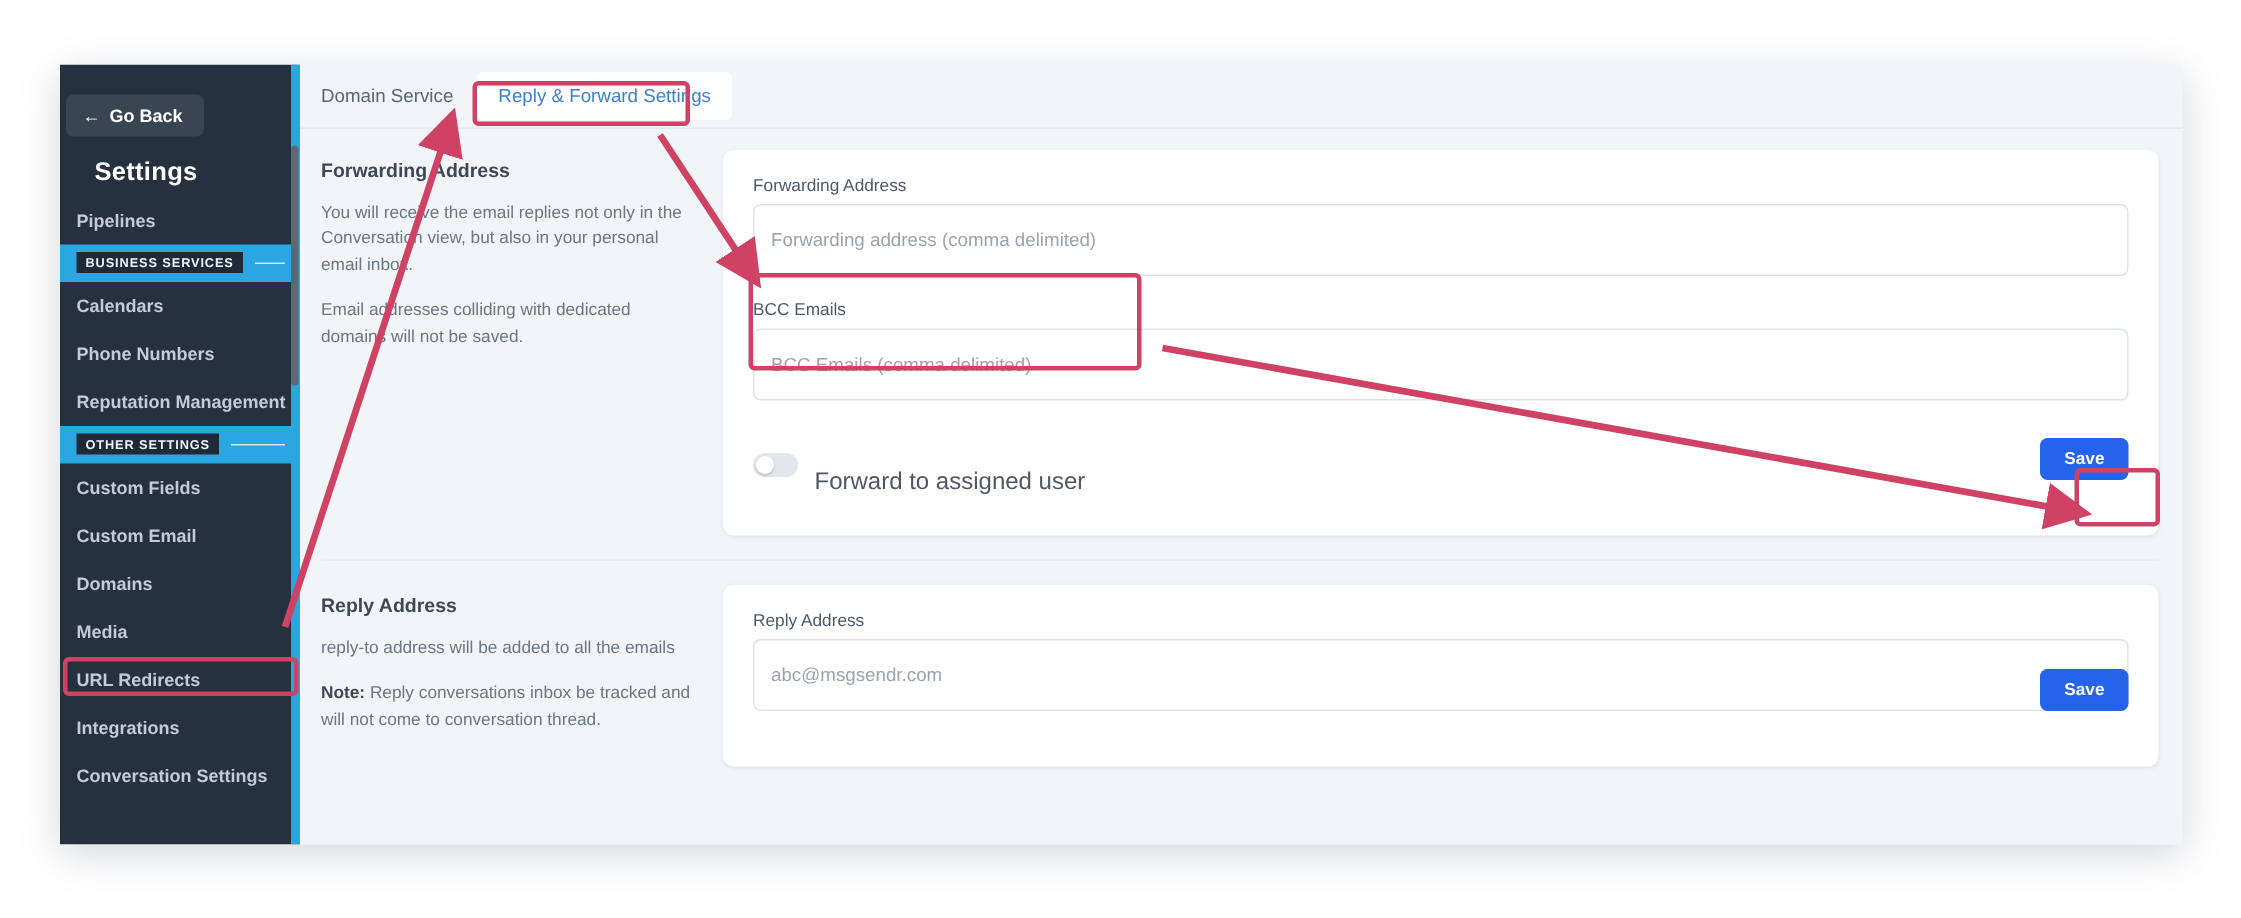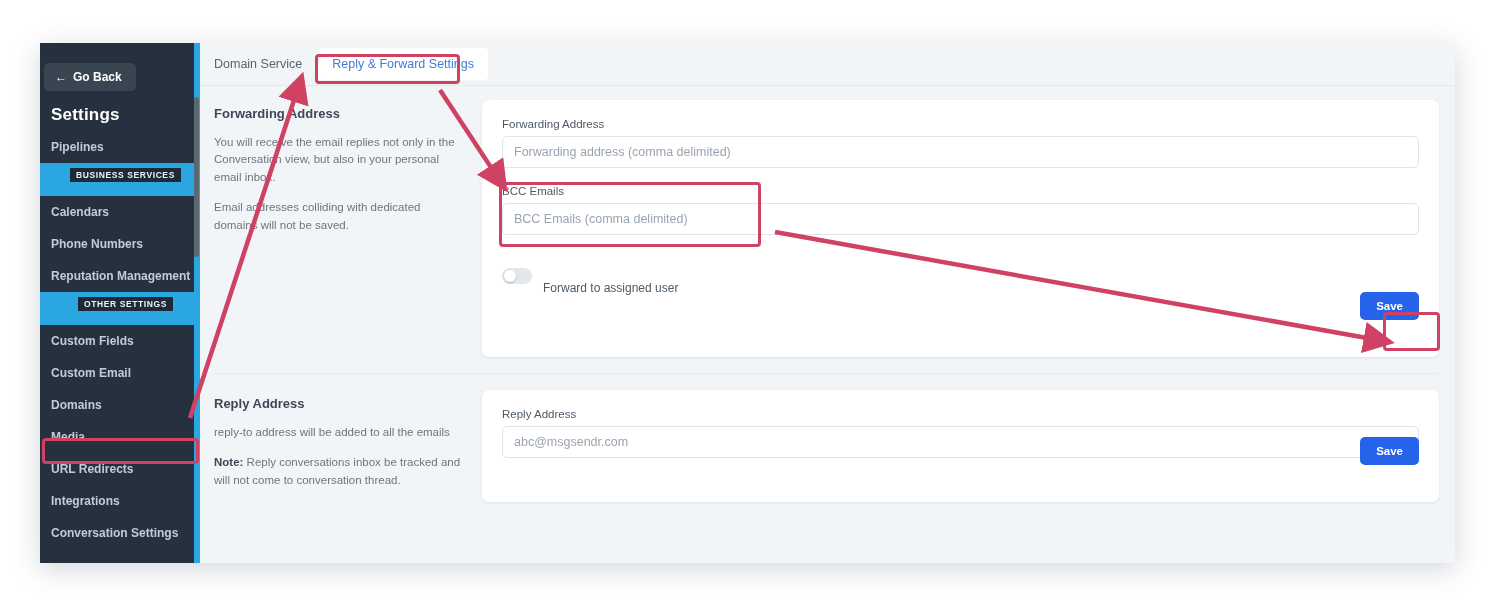--- a/index.html
+++ b/index.html
@@ -55,20 +55,21 @@
     font-family: "Liberation Sans", sans-serif;
   }
   .go-back .arrow { font-size: 12px; line-height: 1; }
 
   .settings-title {
     color: #ffffff;
     font-size: 17px;
     font-weight: bold;
     padding: 14px 0 6px 11px;
     letter-spacing: .2px;
+    margin-left: 12px;
   }
   .nav-item {
     color: #c3ccd6;
     font-size: 12px;
     font-weight: bold;
     padding: 9px 0 9px 11px;
     cursor: pointer;
     white-space: nowrap;
     display: flex;
     align-items: center;
@@ -78,21 +79,20 @@
     background: #2aa7e0;
     color: #ffffff;
   }
   .nav-section {
     position: relative;
     background: #2aa7e0;
     padding: 5px 0 6px 11px;
     display: flex;
     align-items: center;
     gap: 8px;
-    flex-direction: column;
   }
   .nav-section .lbl {
     background: #1f2a36;
     color: #e8f3fb;
     font-size: 8.5px;
     font-weight: bold;
     letter-spacing: .6px;
     padding: 2px 6px;
     white-space: nowrap;
   }
@@ -179,21 +179,21 @@
   }
   .card.tall { min-height: 257px; position: relative; }
   .card.short { min-height: 112px; position: relative; }
   .fld-label {
     font-size: 11.5px;
     color: #4e5966;
     margin-bottom: 6px;
   }
   .fld-input {
     width: 100%;
-    height: 32px;
+    height: 48px;
     border: 1px solid #dfe4ea;
     border-radius: 5px;
     padding: 0 11px;
     font-size: 12.5px;
     color: #3d4854;
     background: #ffffff;
     outline: none;
     font-family: "Liberation Sans", sans-serif;
   }
   .fld-input::placeholder { color: #9aa4b0; }
@@ -215,21 +215,21 @@
     flex: 0 0 30px;
   }
   .toggle .knob {
     position: absolute;
     left: 2px; top: 2px;
     width: 12px; height: 12px;
     border-radius: 50%;
     background: #ffffff;
     box-shadow: 0 1px 2px rgba(0,0,0,0.2);
   }
-  .toggle-label { font-size: 12px; color: #4e5966; margin-top: 24px; }
+  .toggle-label { font-size: 16px; color: #4e5966; margin-top: 24px; }
 
   .save-btn {
     position: absolute;
     right: 20px;
     bottom: 37px;
     background: #2563eb;
     color: #ffffff;
     font-size: 11.5px;
     font-weight: bold;
     border: none;

